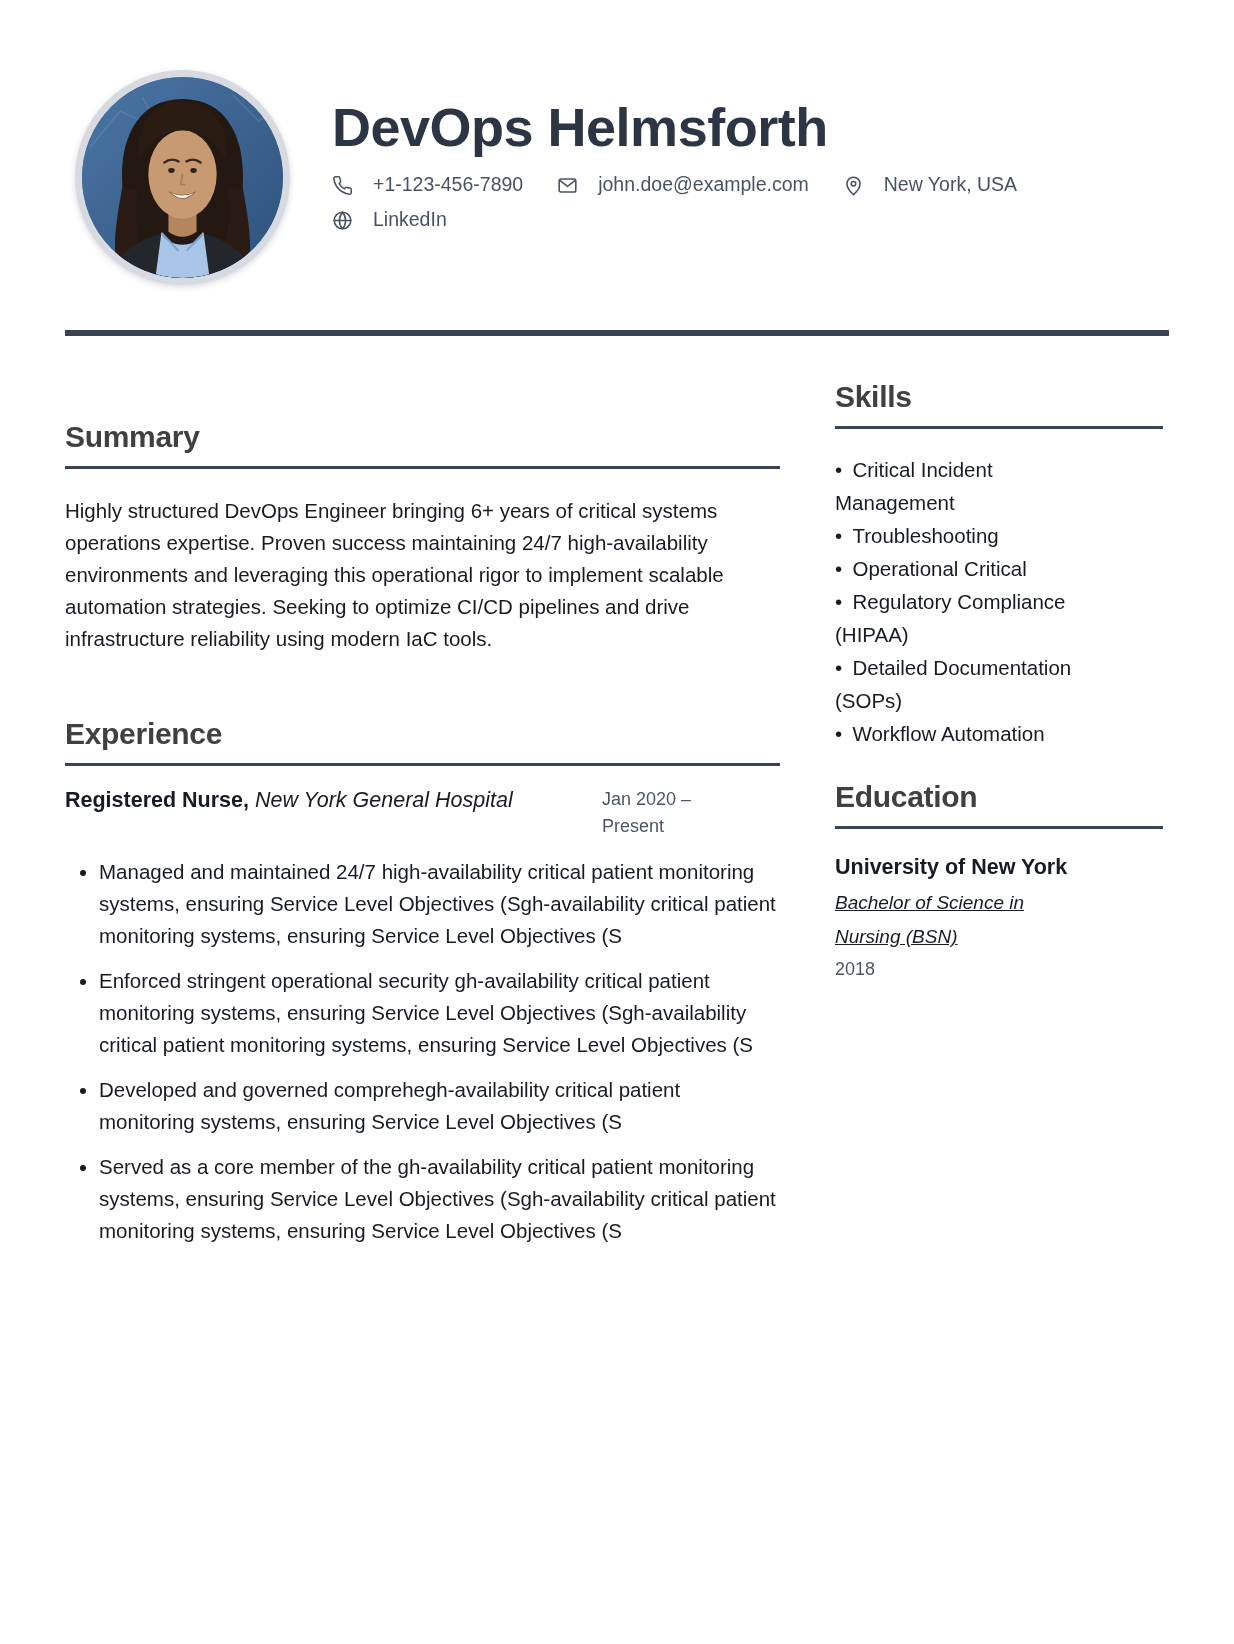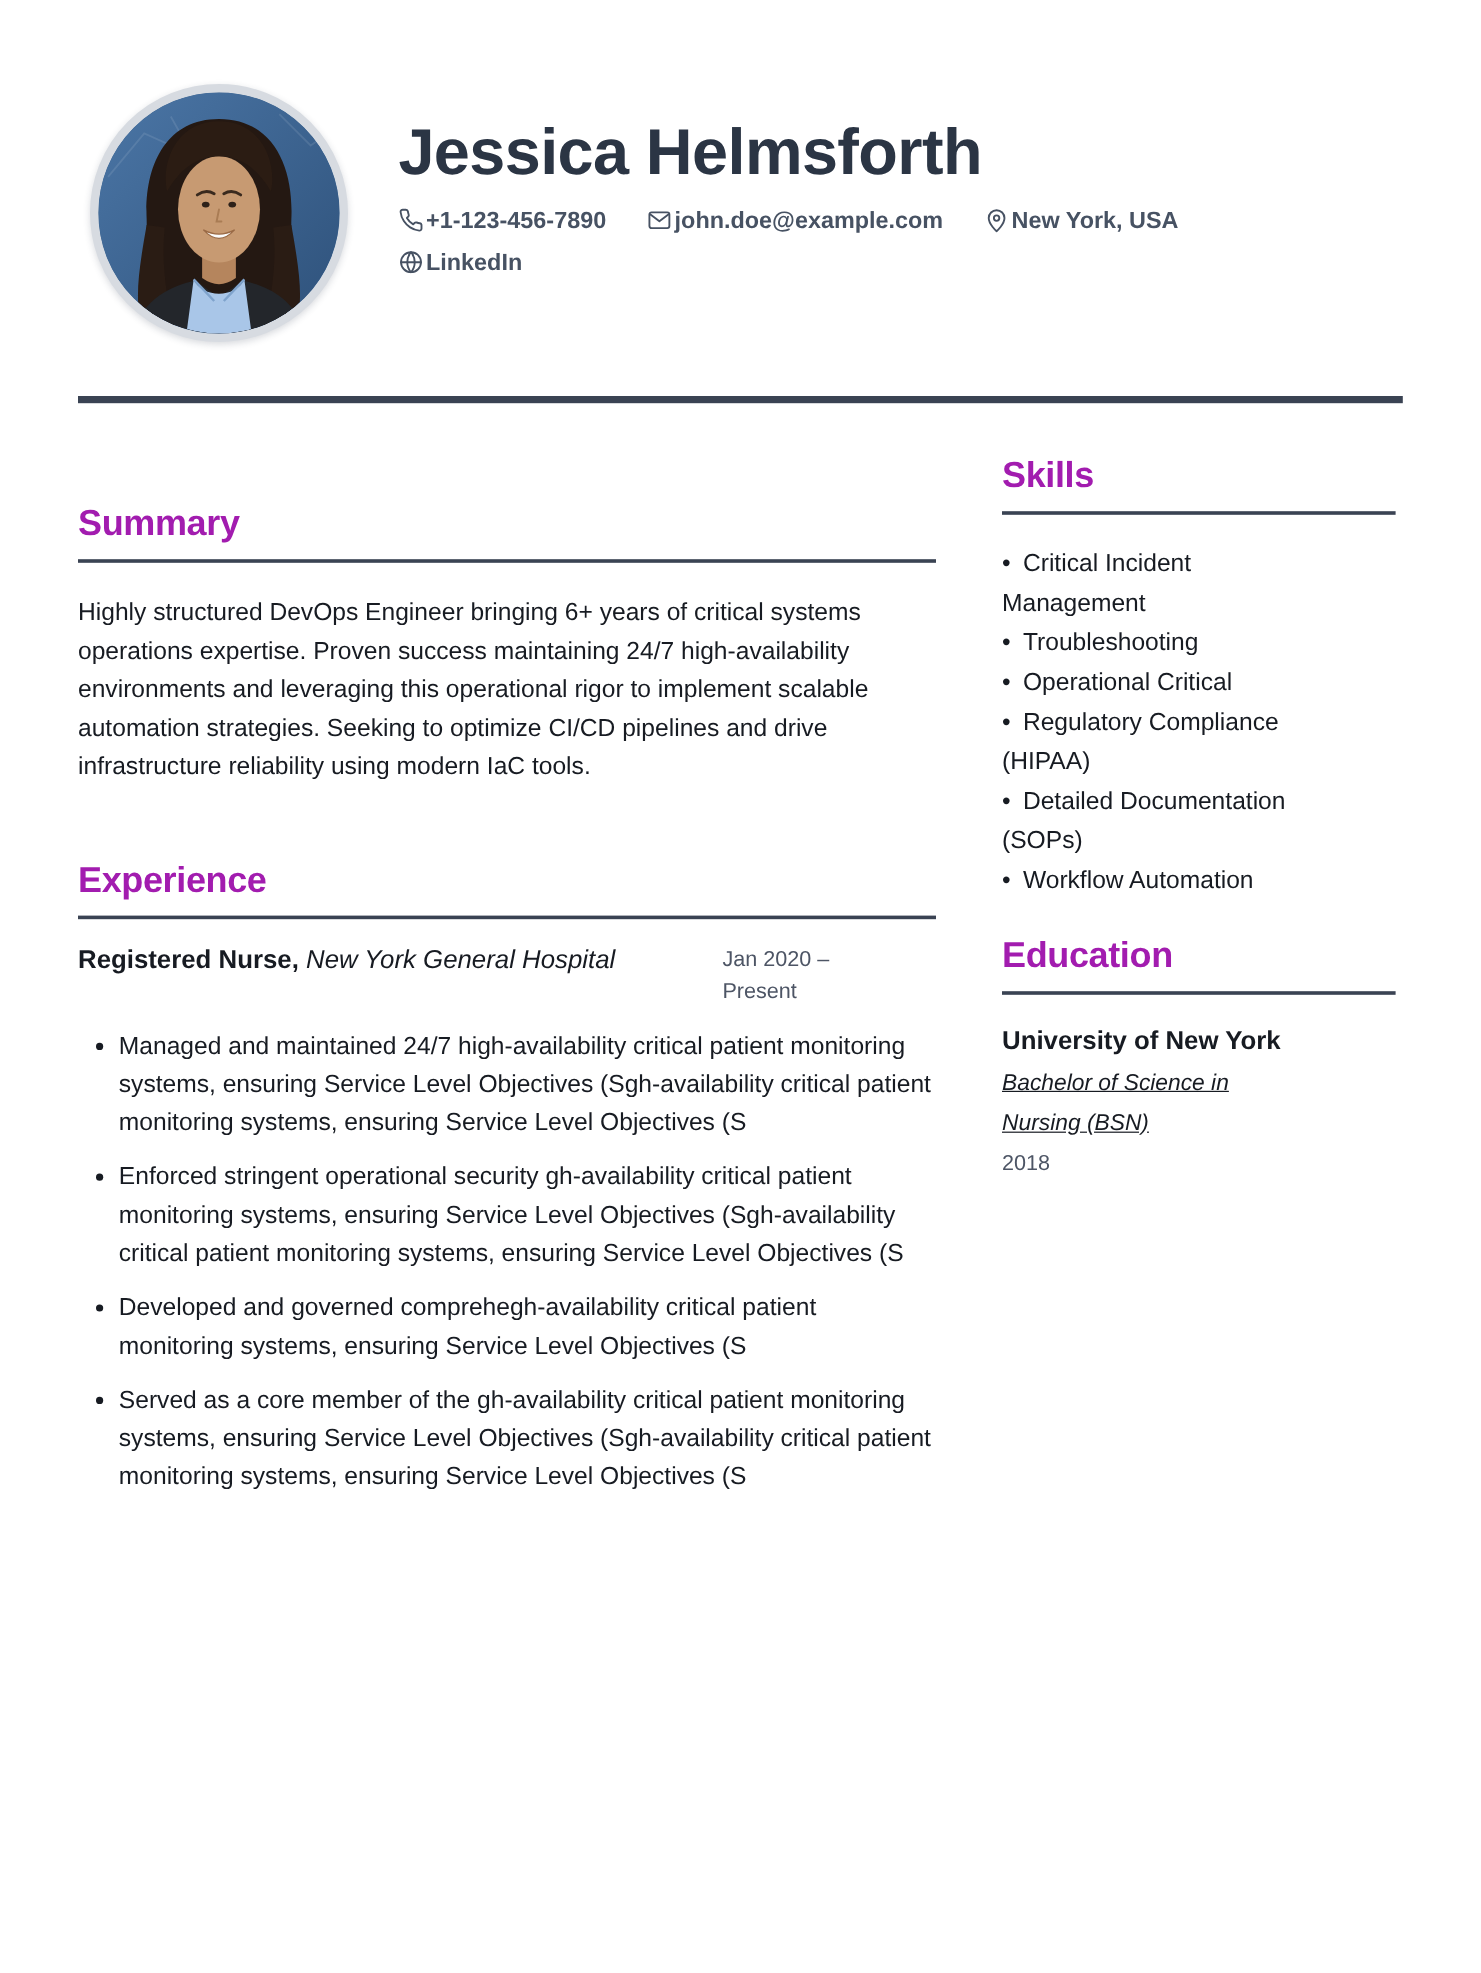--- a/index.html
+++ b/index.html
@@ -18,35 +18,35 @@
     background:#39628f; box-shadow:0 2px 6px rgba(40,50,70,.18);
   }
   .avatar svg { display:block; width:100%; height:100%; }
   .header-text { margin-left:42px; padding-top:28px; min-width:0; }
   h1 {
     margin:0; font-size:54px; line-height:1.1; font-weight:700;
     color:#2b3544; letter-spacing:-0.5px;
   }
   .contact { margin-top:16px; color:#475263; font-size:19.5px; }
   .contact-row { display:flex; align-items:center; column-gap:34px; margin-bottom:12px; }
-  .citem { display:flex; align-items:flex-start; gap:2px; white-space:nowrap;font-weight:bold; }
+  .citem { display:flex; align-items:flex-end; gap:20px; white-space:nowrap; }
   .citem svg {
     width:21px; height:21px; flex:none;
     stroke:#475263; fill:none; stroke-width:1.8;
     stroke-linecap:round; stroke-linejoin:round;
   }
 
   .top-divider { height:6px; background:#3a4353; margin-top:45px; }
 
   
   .columns { display:flex; margin-top:44px; }
   .col-left  { width:715px; flex:none; padding-top:40px; }
   .col-right { width:328px; flex:none; margin-left:55px; }
 
-  h2 { margin:0; font-size:30px; font-weight:700; color:#a21caf; letter-spacing:-0.3px; }
+  h2 { margin:0; font-size:30px; font-weight:700; color:#404040; letter-spacing:-0.3px; }
   .rule { height:3px; background:#3a4353; margin-top:12px; }
 
   
   .summary-text { margin:26px 0 0; font-size:20.5px; line-height:32px; }
 
   .experience-section { margin-top:62px; }
   .job-head { display:flex; margin-top:16px; }
   .job-title { width:450px; flex:none; font-size:21.5px; line-height:36px; }
   .role { font-weight:700; }
   .company { font-style:italic; }
@@ -101,21 +101,21 @@
           <path d="M100 97 L 98 107 L 102 107" stroke="#a97c54" stroke-width="1.6" fill="none" stroke-linecap="round"></path>
           <path d="M87 114 Q 100 128 113 114 Q 100 121 87 114 Z" fill="#fbfbfb" stroke="#9a6a45" stroke-width="1"></path>
           <path d="M28 200 C 38 170 60 161 80 156 L 100 170 L 120 156 C 140 161 162 170 172 200 Z" fill="#23262b"></path>
           <path d="M79 155 C 86 171 114 171 121 155 L 127 200 L 73 200 Z" fill="#a9c6e8"></path>
           <path d="M79 155 L 96 173 M121 155 L 104 173" stroke="#7fa3cc" stroke-width="2" fill="none"></path>
         </g>
       </svg>
     </div>
 
     <div class="header-text">
-      <h1>Jessica Helmsforth</h1>
+      <h1>DevOps Helmsforth</h1>
       <div class="contact">
         <div class="contact-row">
           <span class="citem">
             <svg viewBox="0 0 24 24">
                 <path d="M22 16.92v3a2 2 0 0 1-2.18 2 19.79 19.79 0 0 1-8.63-3.07 19.5 19.5 0 0 1-6-6A19.79 19.79 0 0 1 2.08 4.18 2 2 0 0 1 4.06 2h3a2 2 0 0 1 2 1.72 12.84 12.84 0 0 0 .7 2.81 2 2 0 0 1-.45 2.11L8.09 9.91a16 16 0 0 0 6 6l1.27-1.27a2 2 0 0 1 2.11-.45 12.84 12.84 0 0 0 2.81.7A2 2 0 0 1 22 16.92z"></path>
               </svg>
             <span>+1-123-456-7890</span>
           </span>
           <span class="citem">
             <svg viewBox="0 0 24 24">

